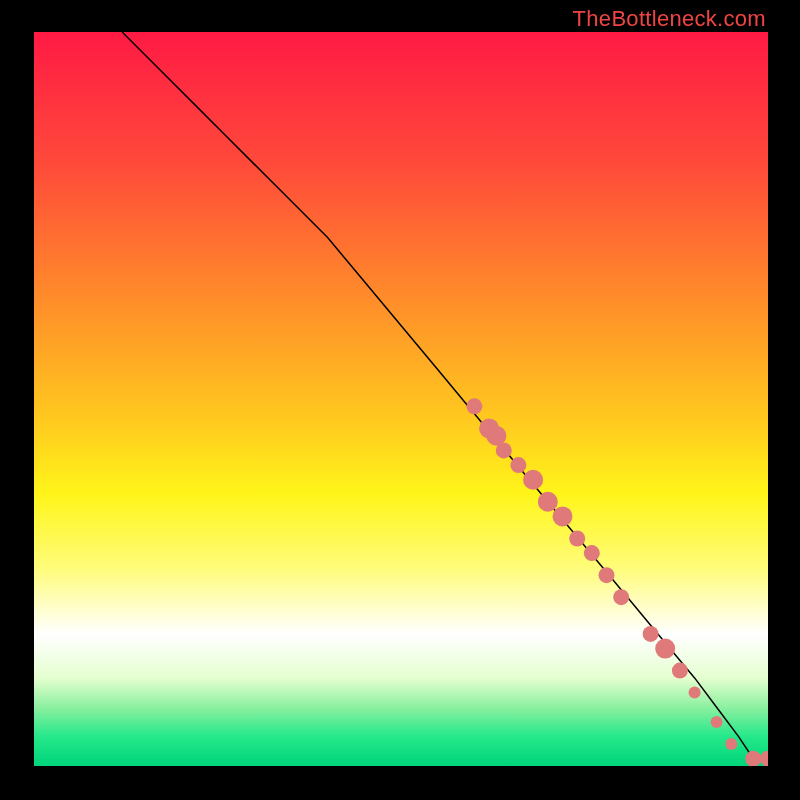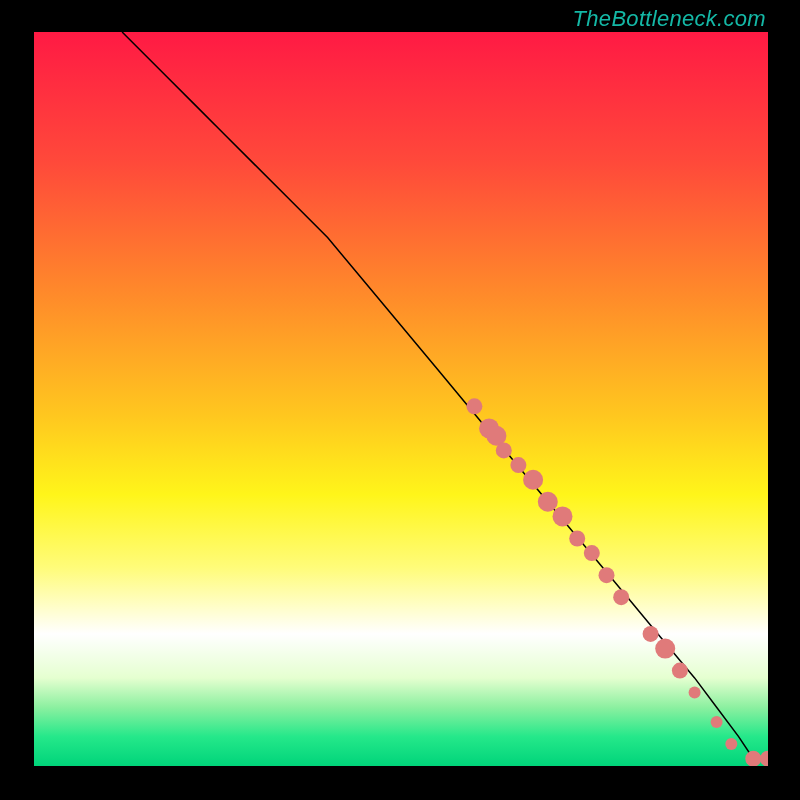--- a/index.html
+++ b/index.html
@@ -28,26 +28,25 @@
       #e5ffd0 88%,
       #8cf0a0 92%,
       #25e88a 96%,
       #00d47a 100%
     );
   }
   .watermark {
     position: absolute;
     top: 6px;
     right: 34px;
-    color: #14b8a6;
+    color: #ef4444;
     font-size: 22px;
     font-weight: 500;
     letter-spacing: 0.3px;
     user-select: none;
-    font-style: italic;
   }
 </style>
 </head>
 <body>
 
 <div class="frame">
   <svg width="734" height="734" viewBox="0 0 734 734" style="position:absolute;left:0;top:0;">
     <path fill="none" stroke="#000" stroke-width="1.5" d="M88.1 0.0 L110.1 22.0 L132.1 44.0 L161.5 73.4 L190.8 102.8 L220.2 132.1 L256.9 168.8 L293.6 205.5 L330.3 249.6 L367.0 293.6 L403.7 337.6 L440.4 381.7 L477.1 425.7 L513.8 469.8 L550.5 513.8 L587.2 557.8 L623.9 601.9 L660.6 645.9 L682.6 675.3 L704.6 704.6 L719.3 726.7 L734.0 726.7"></path>
     <g>
         <circle cx="440.4" cy="374.3" r="8" fill="#e07a7a"></circle>

